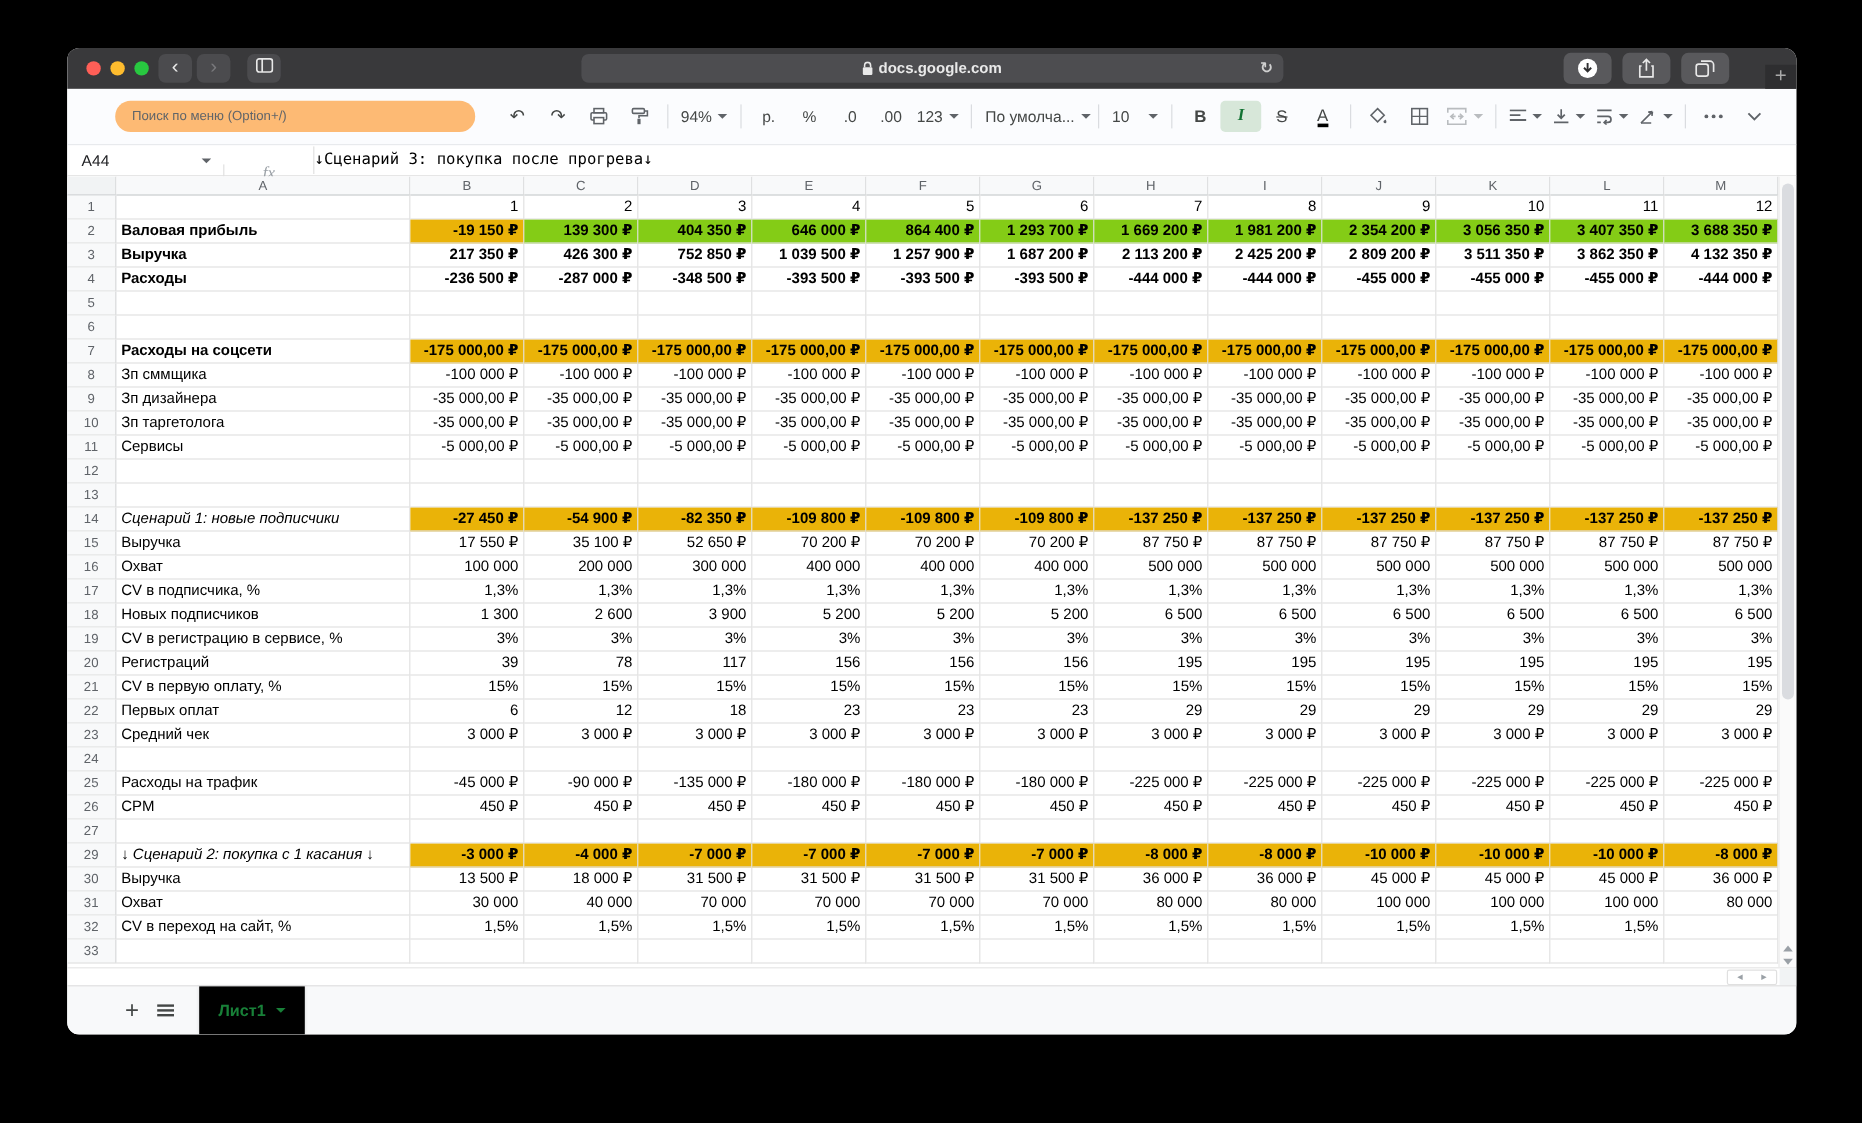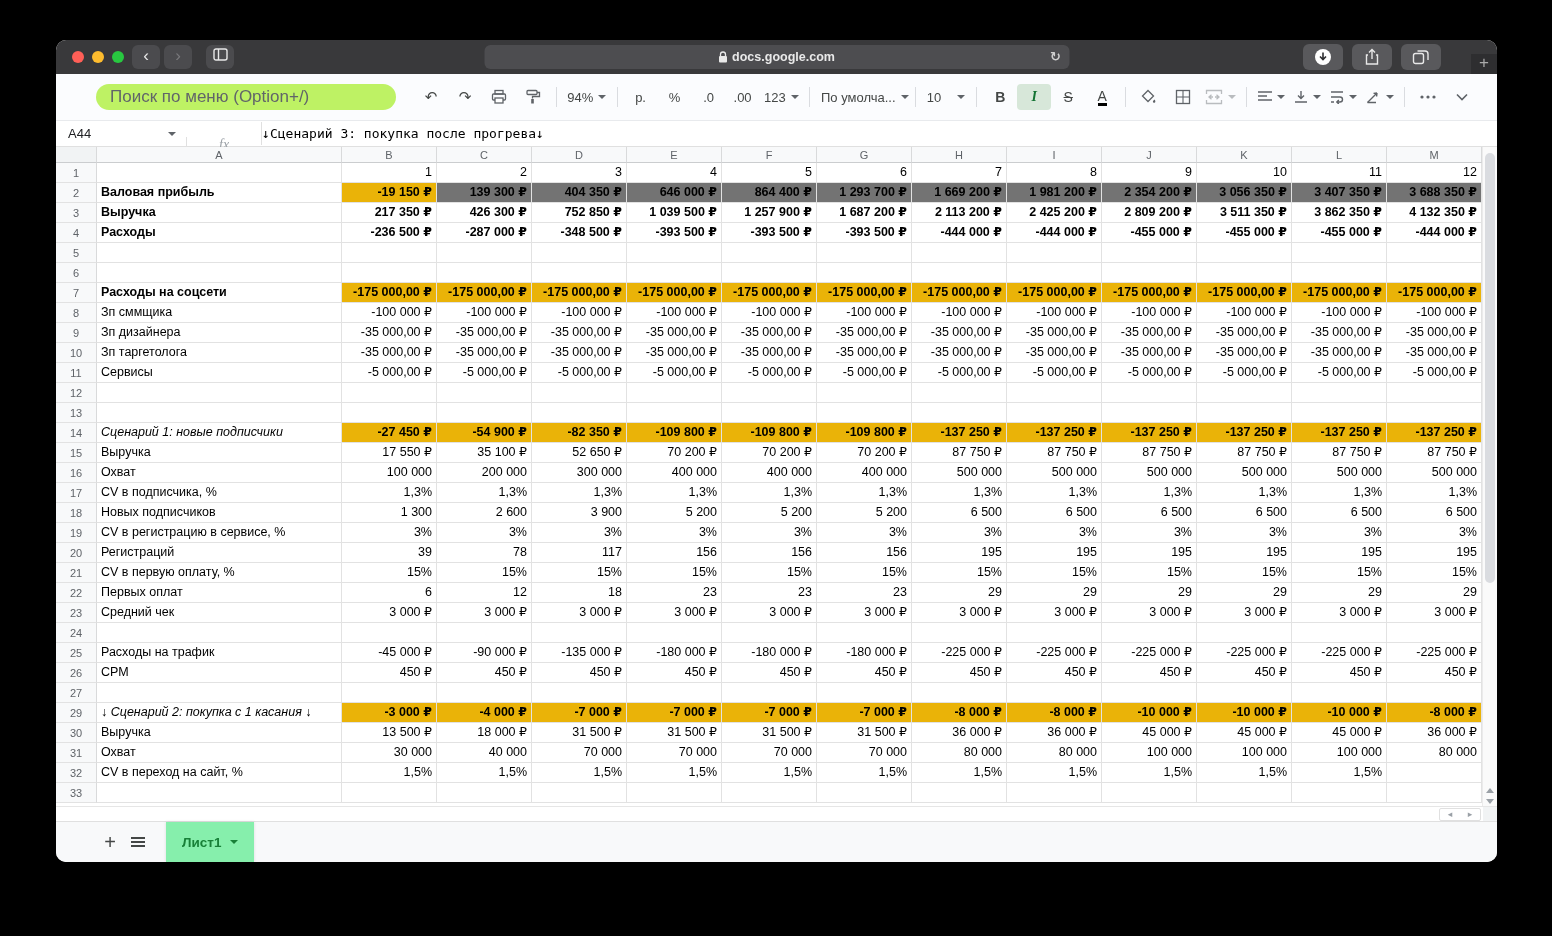--- a/index.html
+++ b/index.html
@@ -15,21 +15,21 @@
   .urlbar{position:absolute;left:50%;top:5px;transform:translateX(-50%);width:585px;height:24px;
     background:#4d4d50;border-radius:6px;display:flex;align-items:center;justify-content:center;
     color:#e9e9e9;font-size:12.5px;font-weight:700;gap:5px;}
   .urlrefresh{position:absolute;right:8px;top:4px;color:#cfcfcf;font-size:13px;}
   .tb-right{position:absolute;right:56px;top:4px;display:flex;gap:9px;}
   .tb-rbtn{width:40px;height:26px;border-radius:6px;background:#59595c;display:flex;align-items:center;justify-content:center;}
   .newtab{position:absolute;right:0;top:14px;width:26px;height:20px;background:#2e2e30;color:#aaa;
     font-size:17px;line-height:18px;text-align:center;}
   
   .toolbar{height:46px;flex:0 0 46px;background:#fbfcfe;display:flex;align-items:center;padding-left:40px;}
-  .search{width:286px;height:26px;border-radius:13px;background:#bef264;color:#616569;font-size:17px;
+  .search{width:286px;height:26px;border-radius:13px;background:#fdba74;color:#616569;font-size:11px;
     display:flex;align-items:center;padding-left:14px;margin-right:18px;flex:0 0 auto;}
   .tbtn{height:26px;min-width:24px;padding:0 5px;border-radius:4px;display:flex;align-items:center;
     justify-content:center;color:#444746;font-size:13px;gap:3px;white-space:nowrap;}
   .tbtn.glyph{font-size:15px;}
   .tbtn.active{background:#d7e7d9;color:#137333;}
   .caret{width:0;height:0;border-left:4px solid transparent;border-right:4px solid transparent;
     border-top:4px solid #5f6368;display:inline-block;margin-left:2px;}
   .caret.dim{border-top-color:#b9bcbf;}
   .tdiv{width:1px;height:20px;background:#dadce0;margin:0 6px;flex:0 0 1px;}
   .u-bold{font-weight:700;font-size:14px;}
@@ -58,39 +58,39 @@
   .grow{display:flex;height:20px;}
   .rn{width:41px;flex:0 0 41px;background:#f8f9fa;border-right:1px solid #d9dadb;border-bottom:1px solid #e2e2e2;
     color:#5f6368;font-size:11px;display:flex;align-items:center;justify-content:center;box-sizing:border-box;}
   .cell{border-right:1px solid #e2e2e2;border-bottom:1px solid #e2e2e2;box-sizing:border-box;
     font-size:12.5px;color:#000;line-height:19px;overflow:hidden;white-space:nowrap;flex:0 0 auto;}
   .cell.lab{width:245px;padding-left:4px;}
   .cell.num{width:95px;text-align:right;padding-right:4px;}
   .cell.b{font-weight:700;}
   .cell.i{font-style:italic;}
   .bg-red{background:#eab308;}
-  .bg-green{background:#737373;}
+  .bg-green{background:#84cc16;}
   
   .vscroll{position:absolute;top:0;right:0;bottom:0;width:14px;background:#fafafa;border-left:1px solid #ebebeb;}
   .vthumb{position:absolute;top:6px;left:2px;width:10px;height:430px;background:#dadce0;border-radius:5px;}
   .varrows{position:absolute;bottom:2px;left:0;width:14px;display:flex;flex-direction:column;gap:6px;align-items:center;}
   .tri-up{width:0;height:0;border-left:4px solid transparent;border-right:4px solid transparent;border-bottom:5px solid #9aa0a6;}
   .tri-dn{width:0;height:0;border-left:4px solid transparent;border-right:4px solid transparent;border-top:5px solid #9aa0a6;}
   
   .hstrip{height:14px;flex:0 0 14px;background:#fff;border-top:1px solid #e6e6e6;position:relative;}
   .harrows{position:absolute;right:16px;top:1px;width:40px;height:11px;background:#fff;border:1px solid #e0e0e0;
     border-radius:2px;display:flex;align-items:center;justify-content:space-around;color:#9aa0a6;font-size:9px;line-height:9px;}
   .hcorner{position:absolute;right:0;top:0;bottom:0;width:14px;background:#f1f3f4;}
   
   .bottombar{height:40px;flex:0 0 40px;background:#f8f9fa;border-top:1px solid #e0e0e0;display:flex;
     align-items:center;padding-left:40px;position:relative;}
   .bb-btn{width:28px;height:28px;display:flex;align-items:center;justify-content:center;color:#444746;
     font-size:20px;border-radius:50%;}
   .burger{display:inline-block;width:14px;height:2px;background:#444746;box-shadow:0 4px 0 #444746,0 8px 0 #444746;margin-top:-8px;}
-  .sheettab{height:40px;margin-left:14px;padding:0 16px;background:#86efac;display:flex;align-items:center;gap:7px;
+  .sheettab{height:40px;margin-left:14px;padding:0 16px;background:#000000;display:flex;align-items:center;gap:7px;
     color:#188038;font-size:13.5px;font-weight:700;box-shadow:0 0 3px rgba(0,0,0,.12);}
   .sheettab .caret{border-top-color:#188038;}
   .explore{position:absolute;right:0;top:0;height:40px;width:148px;background:#fff;border-radius:12px 0 0 0;
     box-shadow:-1px -1px 3px rgba(0,0,0,.1);display:flex;align-items:center;justify-content:center;gap:8px;
     color:#137333;font-size:13px;}
   .star{width:20px;height:20px;border-radius:5px;background:#0f9d58;display:flex;align-items:center;justify-content:center;position:relative;}
   .star:after{content:"";position:absolute;left:5px;bottom:-3px;width:7px;height:7px;background:#0f9d58;
     transform:rotate(45deg);z-index:-0;}
   .ico{display:inline-flex;align-items:center;justify-content:center;}
 </style>

